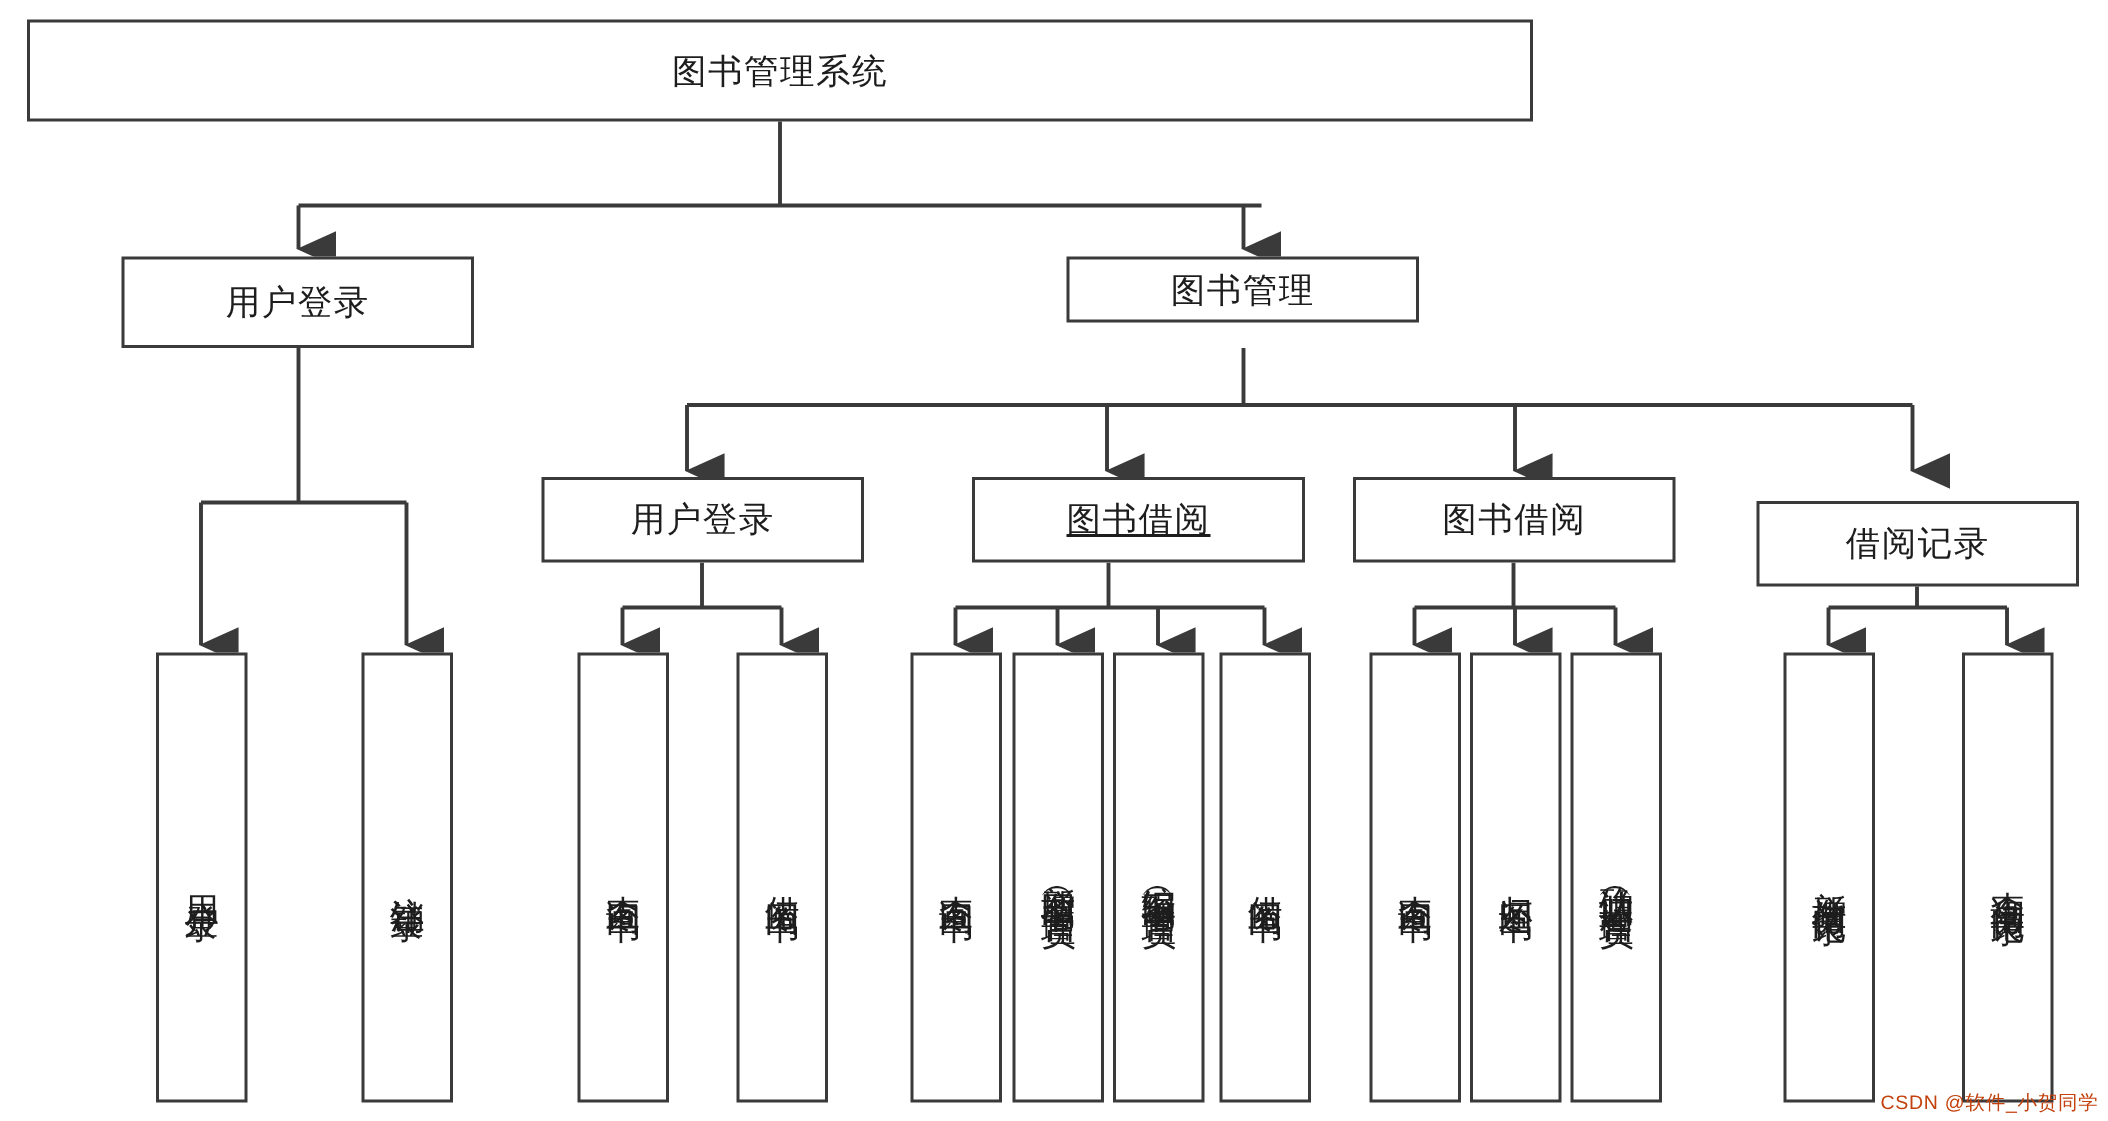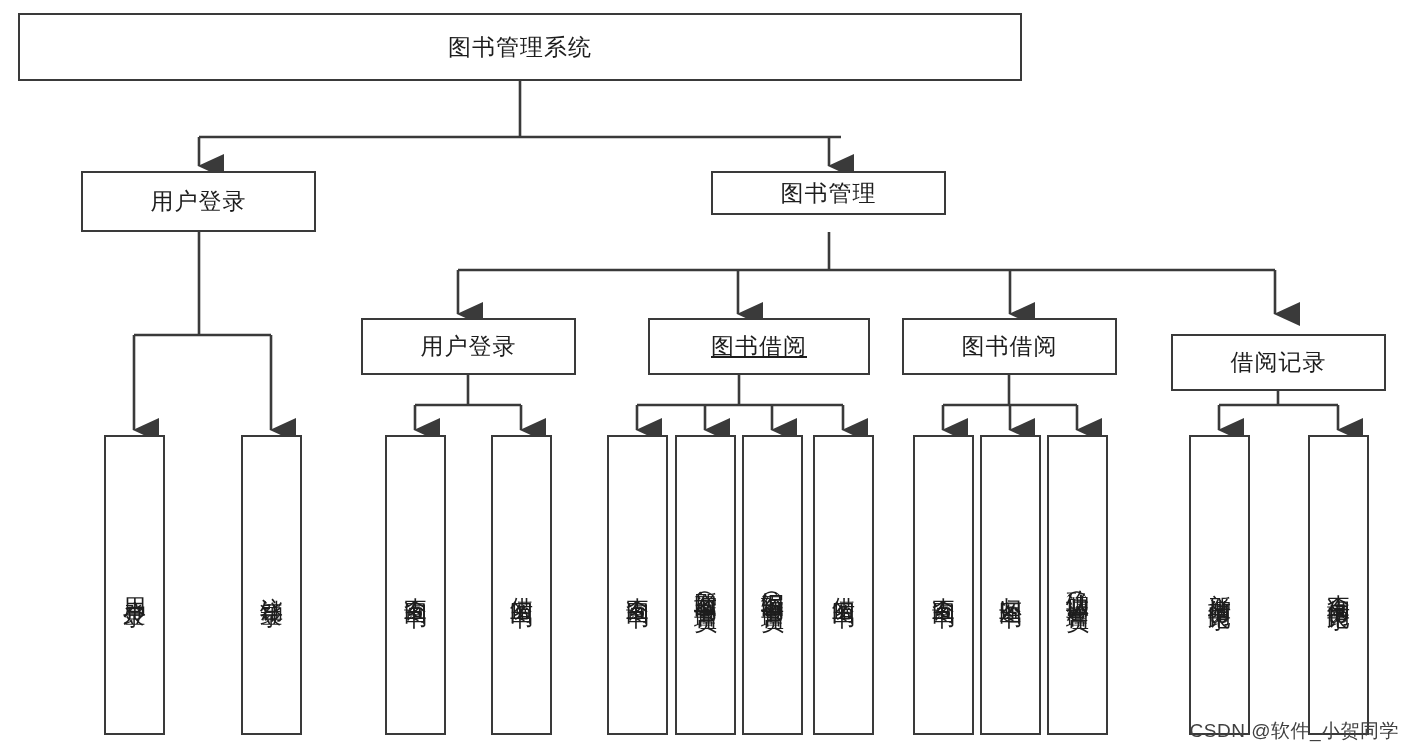--- a/index.html
+++ b/index.html
@@ -35,22 +35,22 @@
   .node.v .vtxt{
     writing-mode:vertical-rl;
     text-orientation:upright;
     white-space:nowrap;
     display:block;
   }
   #watermark{
     position:absolute;
     right:6px;
     bottom:3px;
-    font-size:19px;
-    color:#404040;
+    font-size:13px;
+    color:#c2410c;
     white-space:nowrap;
     letter-spacing:0.5px;
     pointer-events:none;
   }
 </style>
 </head>
 <body>
 
 <div id="stage">
 

